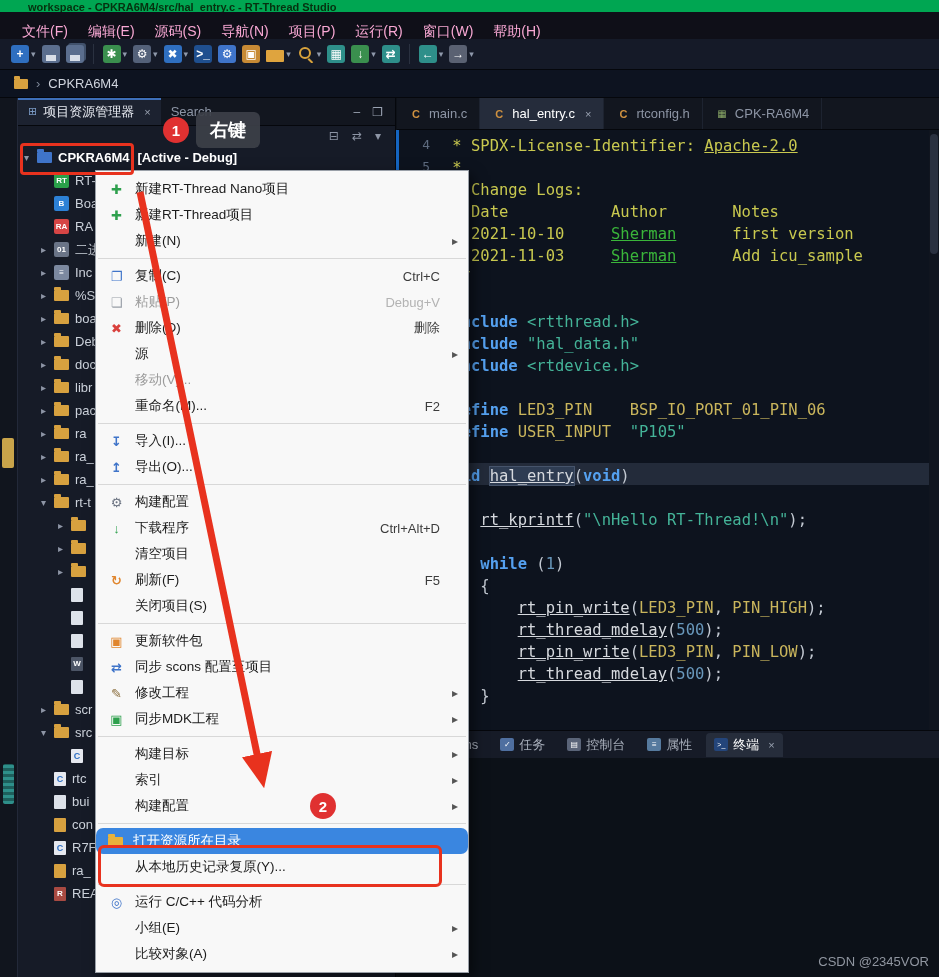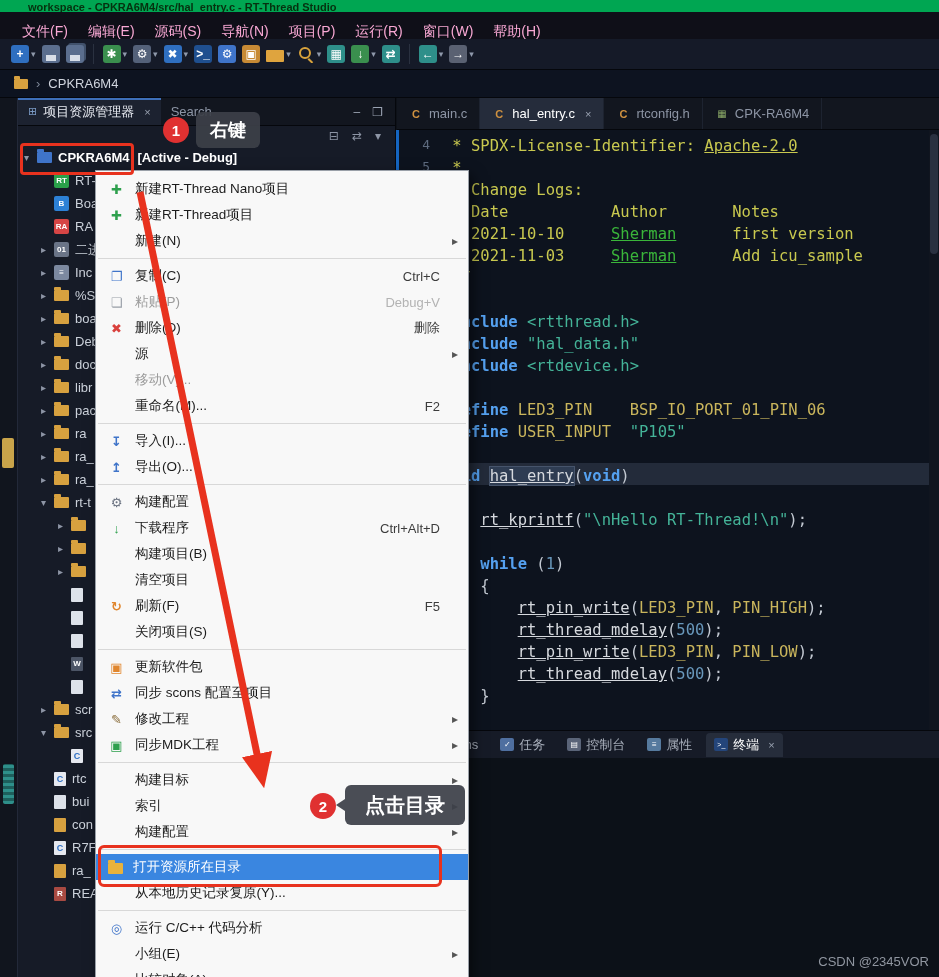--- a/index.html
+++ b/index.html
@@ -119,21 +119,21 @@
   
   .cmenu{position:absolute;left:95px;top:170px;width:374px;background:#f8f8f8;border:1px solid #9aa0a8;
          box-shadow:4px 5px 12px rgba(0,0,0,.5);padding:5px 0;z-index:50;}
   .cm-item{height:26px;display:flex;align-items:center;padding:0 6px 0 12px;font-size:13.5px;color:#1c1c1c;}
   .cm-ic{width:17px;height:17px;margin-right:10px;flex:none;display:flex;align-items:center;justify-content:center;
          font-size:13px;font-weight:bold;}
   .cm-label{white-space:nowrap;}
   .cm-sc{margin-left:auto;color:#3c3c3c;padding-right:22px;font-size:13px;white-space:nowrap;}
   .cm-arrow{margin-left:auto;color:#555;font-size:12px;padding-right:4px;}
   .cm-item.dis .cm-label{color:#9b9b9b;}.cm-item.dis .cm-sc{color:#b3b3b3;}
-  .cm-item.hl{background:#3a86e0;}
+  .cm-item.hl{background:#3a86e0;border-radius:7px;}
   .cm-item.hl .cm-label{color:#fff;}
   .cm-sep{height:1px;background:#d8d8d8;margin:4px 2px;}
   .mi-folder{width:15px;height:11px;background:#e8b23c;border-radius:1px;position:relative;margin-top:2px;}
   .mi-folder::before{content:"";position:absolute;top:-3px;left:0;width:7px;height:3px;background:#e8b23c;border-radius:1px 1px 0 0;}
 
   
   .anno-box{position:absolute;border:3px solid #e8321e;z-index:120;pointer-events:none;}
   .box-project{left:20px;top:143px;width:114px;height:32px;border-radius:4px;}
   .box-opendir{left:98px;top:845px;width:344px;height:42px;border-radius:6px;}
   .anno-circle{position:absolute;width:26px;height:26px;border-radius:50%;background:#e03131;color:#fff;
@@ -566,24 +566,20 @@
         <span class="cm-ic" style="color: rgb(106, 114, 128);">⚙</span>
         <span class="cm-label">构建配置</span>
       </div>
       <div class="cm-item">
         <span class="cm-ic" style="color: rgb(46, 160, 77);">↓</span>
         <span class="cm-label">下载程序</span>
         <span class="cm-sc">Ctrl+Alt+D</span>
       </div>
       <div class="cm-item">
         <span class="cm-ic"></span>
-        <span class="cm-label">构建项目(B)</span>
-      </div>
-      <div class="cm-item">
-        <span class="cm-ic"></span>
         <span class="cm-label">清空项目</span>
       </div>
       <div class="cm-item">
         <span class="cm-ic" style="color: rgb(224, 134, 46);">↻</span>
         <span class="cm-label">刷新(F)</span>
         <span class="cm-sc">F5</span>
       </div>
       <div class="cm-item">
         <span class="cm-ic"></span>
         <span class="cm-label">关闭项目(S)</span>
@@ -657,17 +653,14 @@
     </defs>
     <line class="anno-stroke" x1="140" y1="192" x2="262" y2="778" stroke="#e8321e" stroke-width="7" marker-end="url(#ah)"></line>
   </svg>
   <div class="anno-box box-project"></div>
   <div class="anno-box box-opendir"></div>
   <div class="anno-circle c1">1</div>
   <div class="anno-tip t1">
     <span>右键</span>
   </div>
   <div class="anno-circle c2">2</div>
-  <div class="anno-tip t2">
-    <span>点击目录</span>
-  </div>
 
 </div>
 
 </body></html>

